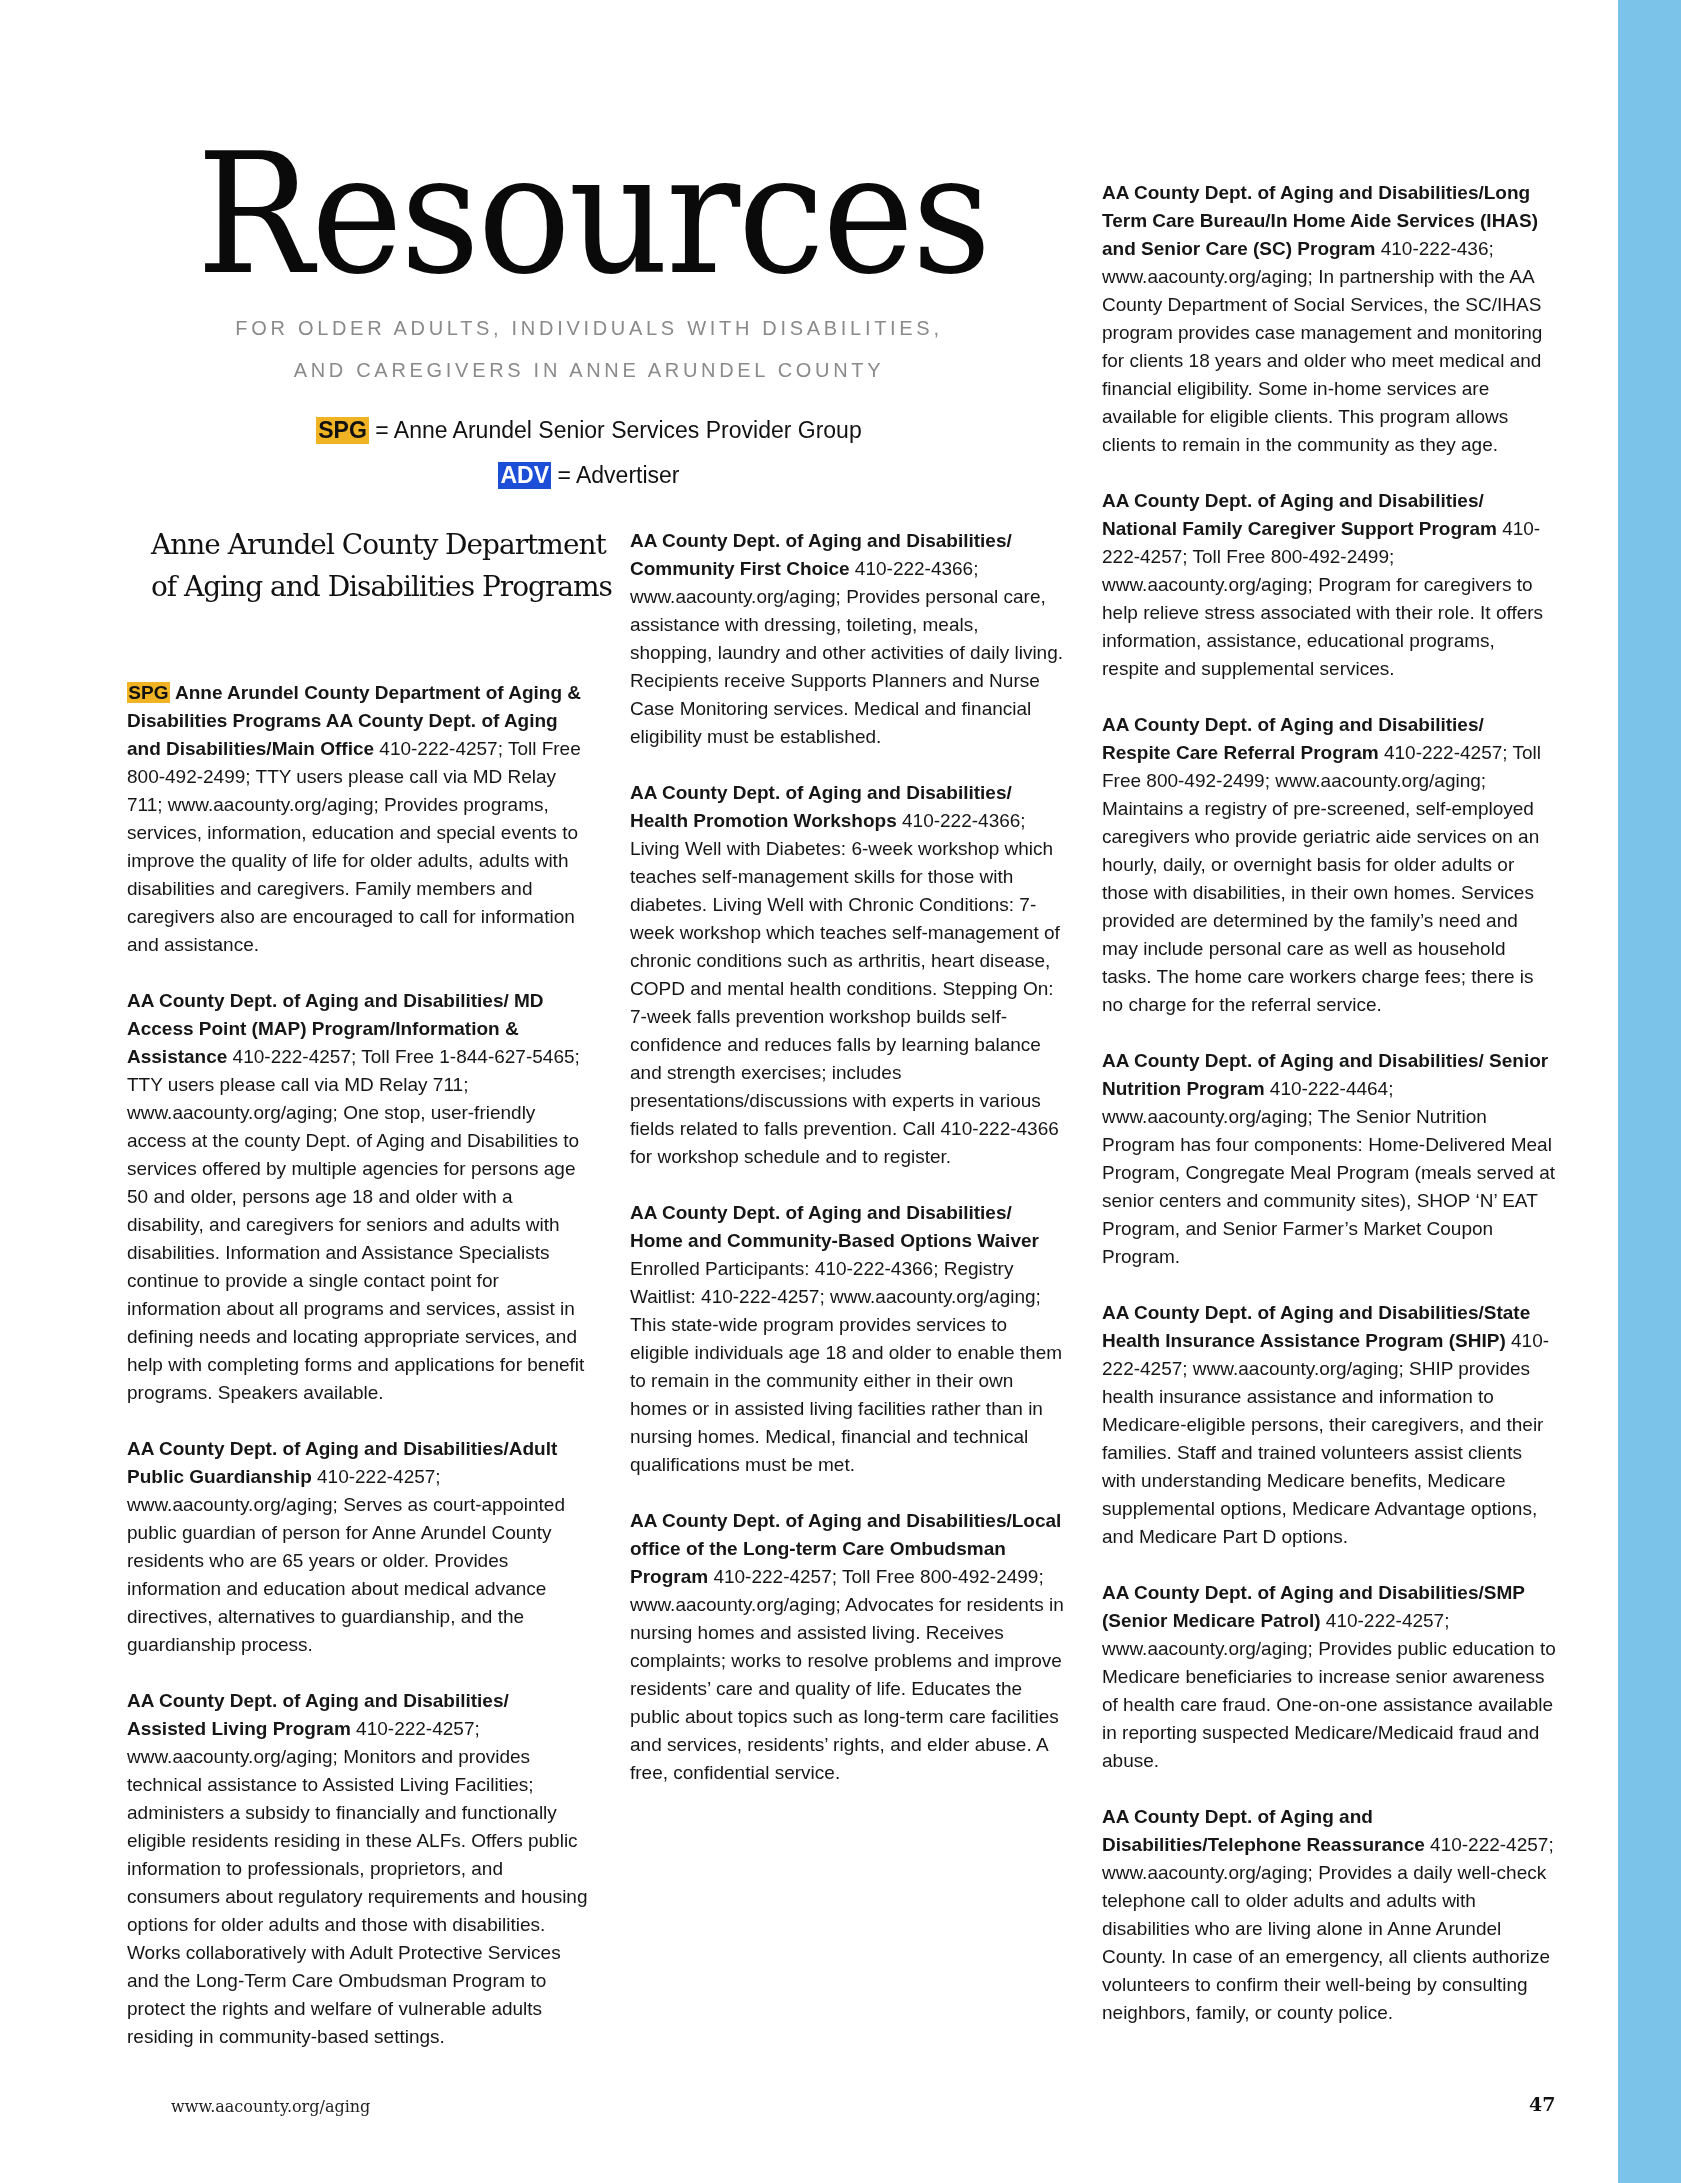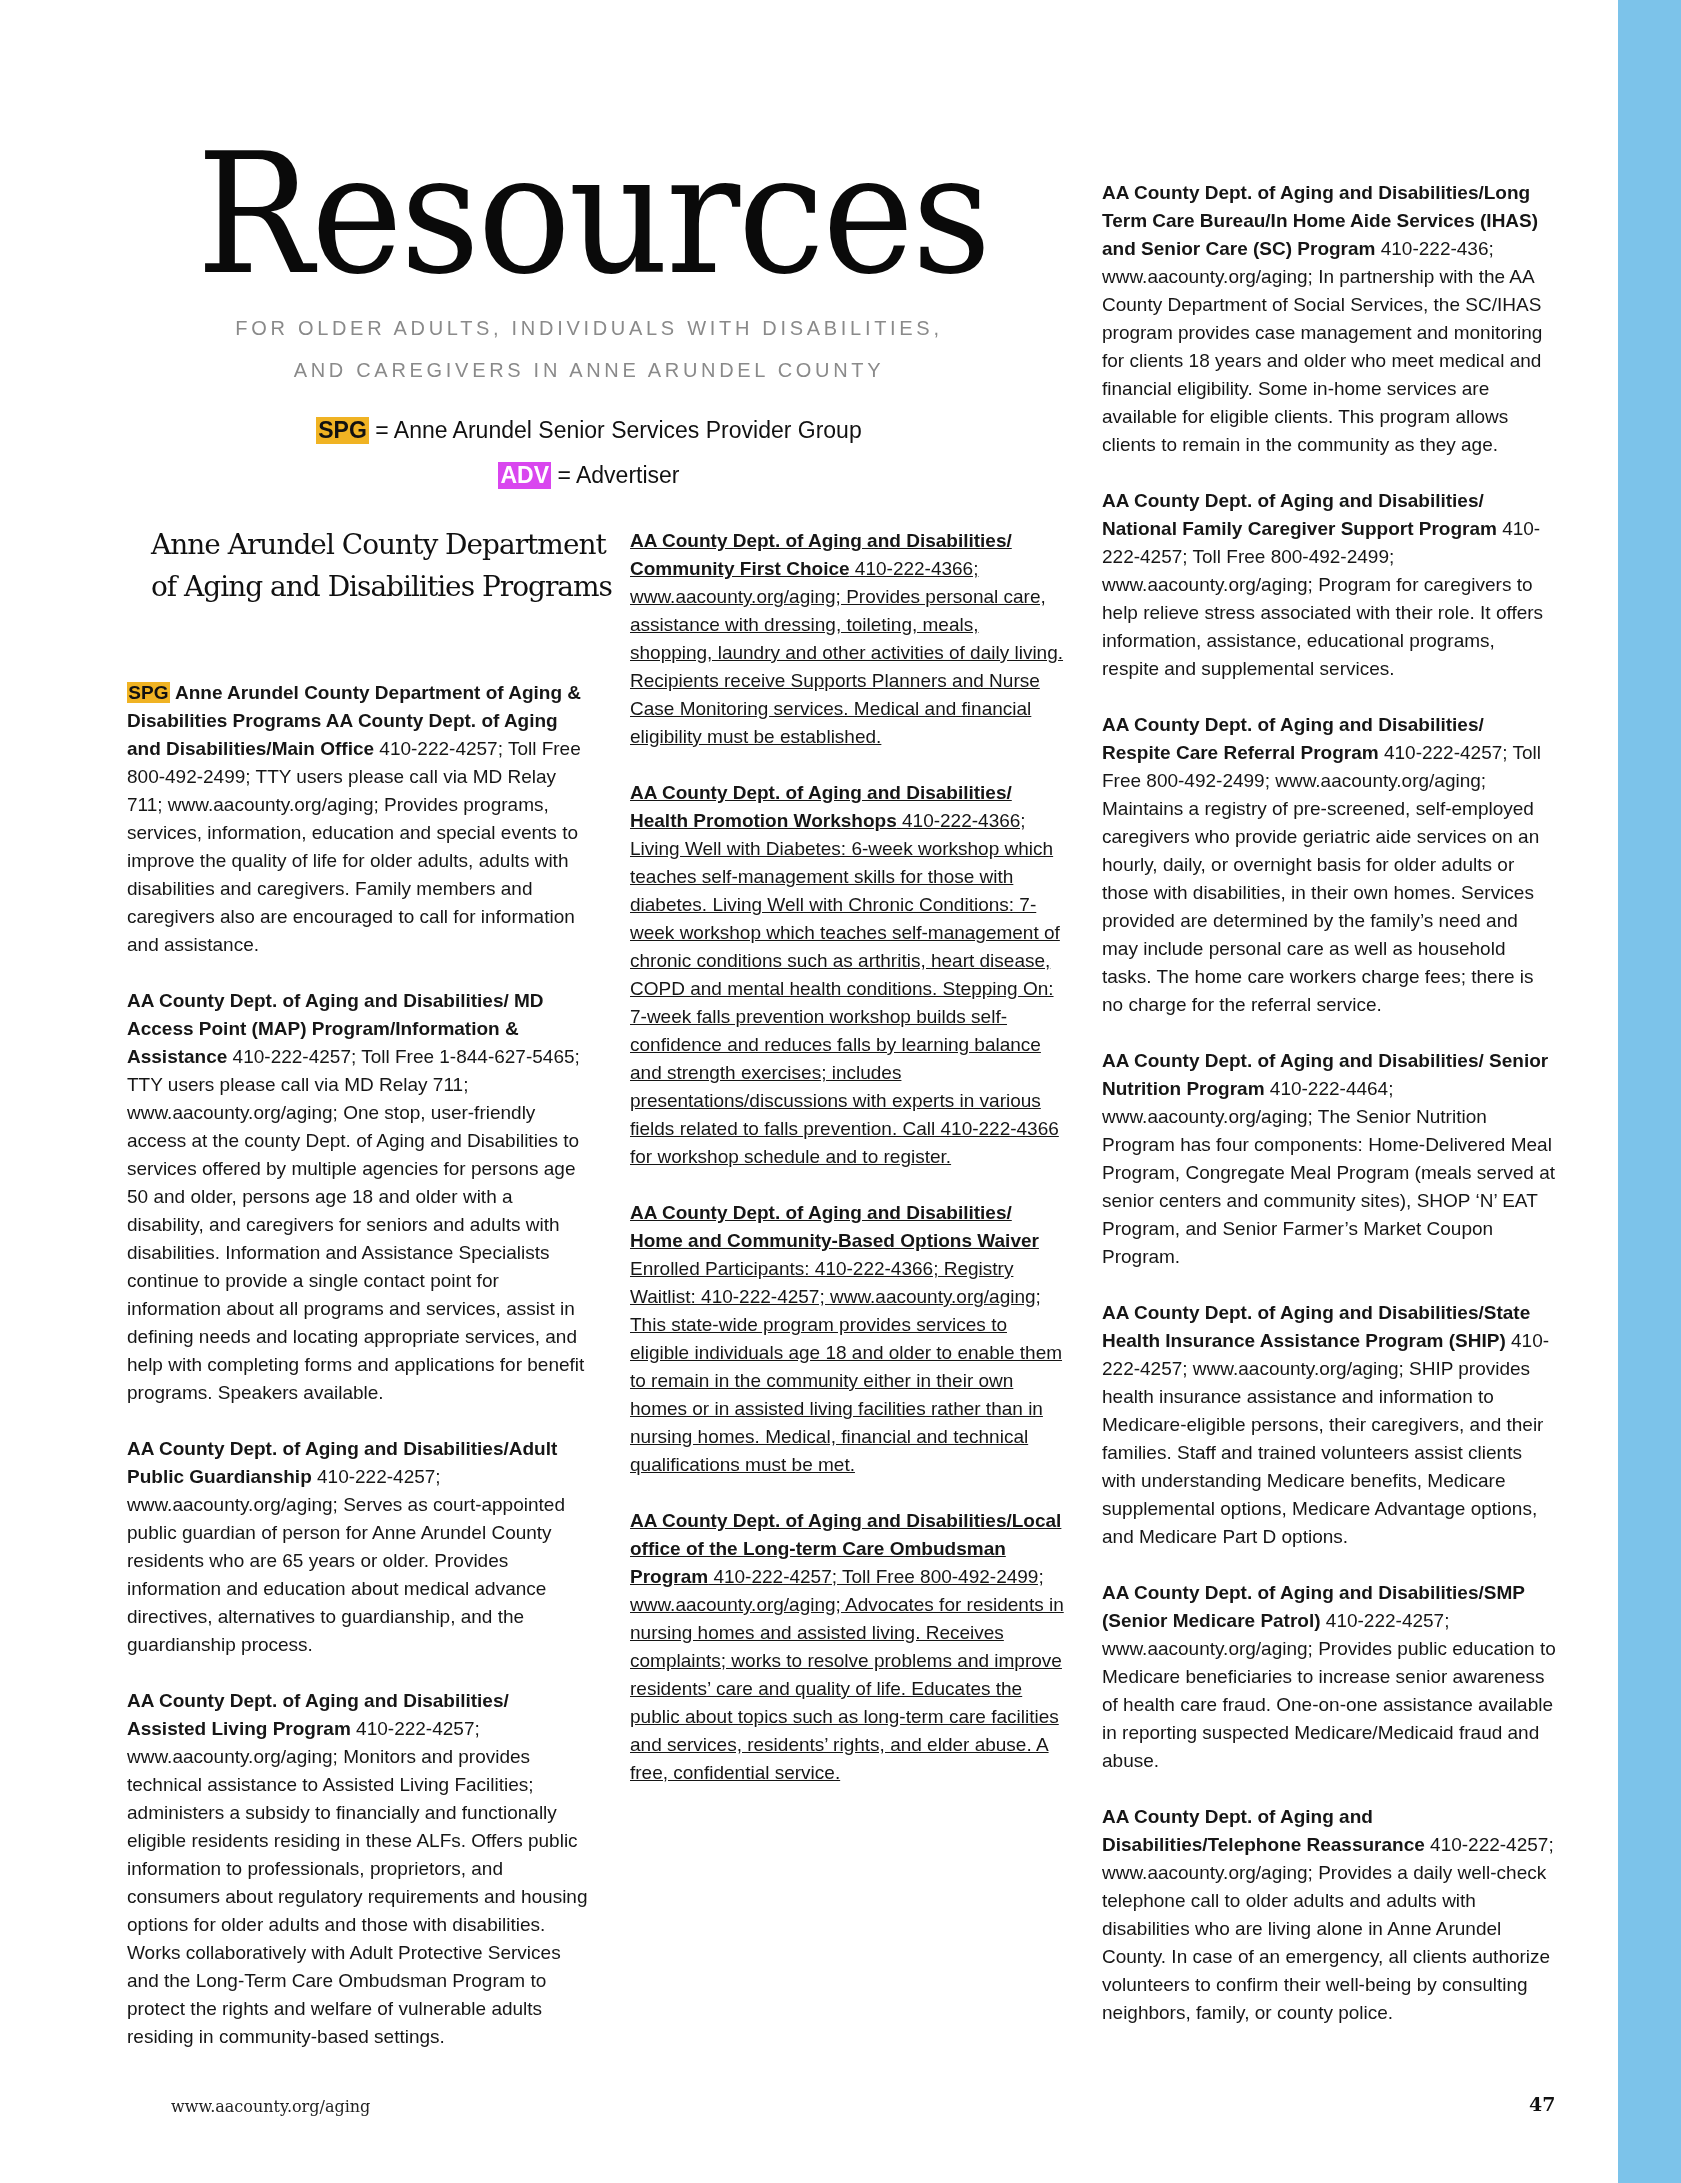--- a/index.html
+++ b/index.html
@@ -24,24 +24,24 @@
   .legend {
     position:absolute; left:154px; width:870px; text-align:center;
     font-size:23px; line-height:29.4px; color:#111;
   }
   .legend1 { top:416px; }
   .legend2 { top:461px; }
   .badge {
     display:inline-block; font-weight:bold; padding:0 2px; line-height:27px;
   }
   .badge-spg { background:#f0b323; color:#111; }
-  .badge-adv { background:#d946ef; color:#fff; }
+  .badge-adv { background:#1d4ed8; color:#fff; }
   .col { position:absolute; font-size:19px; line-height:28px; color:#161616; }
   .col1 { left:127px; top:679px; width:462px; }
-  .col2 { left:630px; top:527px; width:435px;text-decoration:underline; }
+  .col2 { left:630px; top:527px; width:435px; }
   .col3 { left:1102px; top:179px; width:455px; }
   .section-heading {
     position:absolute; left:127px; top:524px; width:469px;
     font-family:"DejaVu Serif", "Liberation Serif", serif;
     font-size:28px; line-height:42px; letter-spacing:-1px; color:#111;margin-left:24px;
   }
   .entry { margin:0 0 28px 0; }
   .entry .name { font-weight:bold; }
   .entry .inline-badge { font-weight:bold; background:#f0b323; color:#111; padding:0 1.3px; }
   .footer-url {

